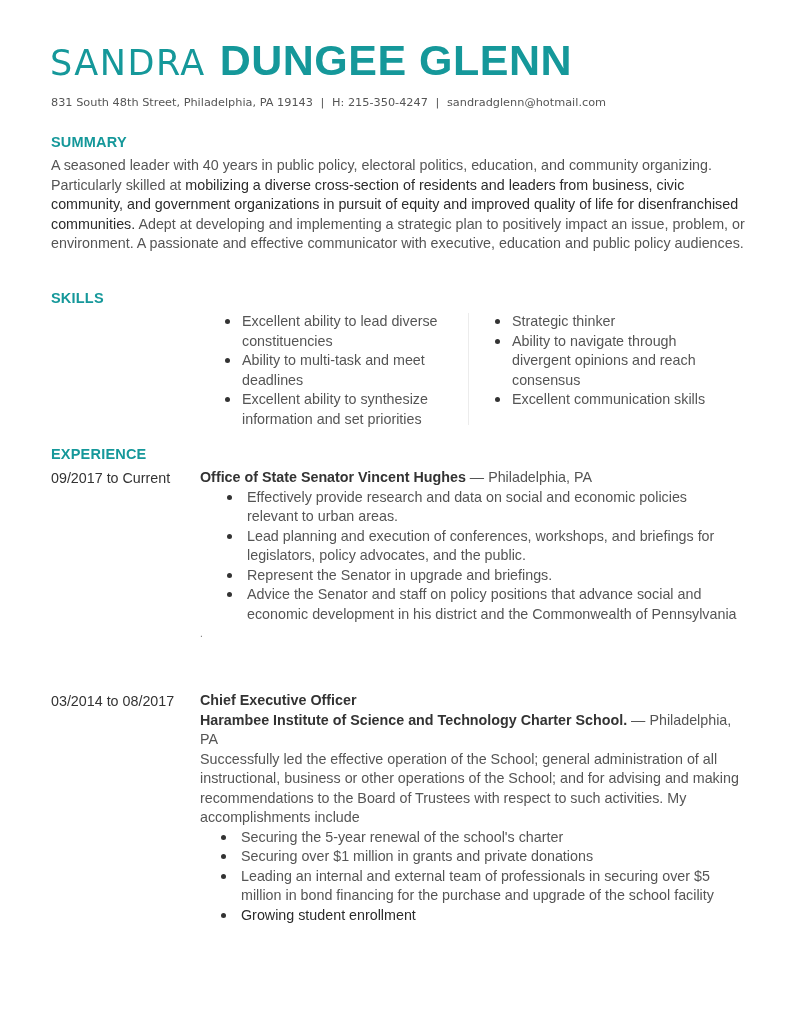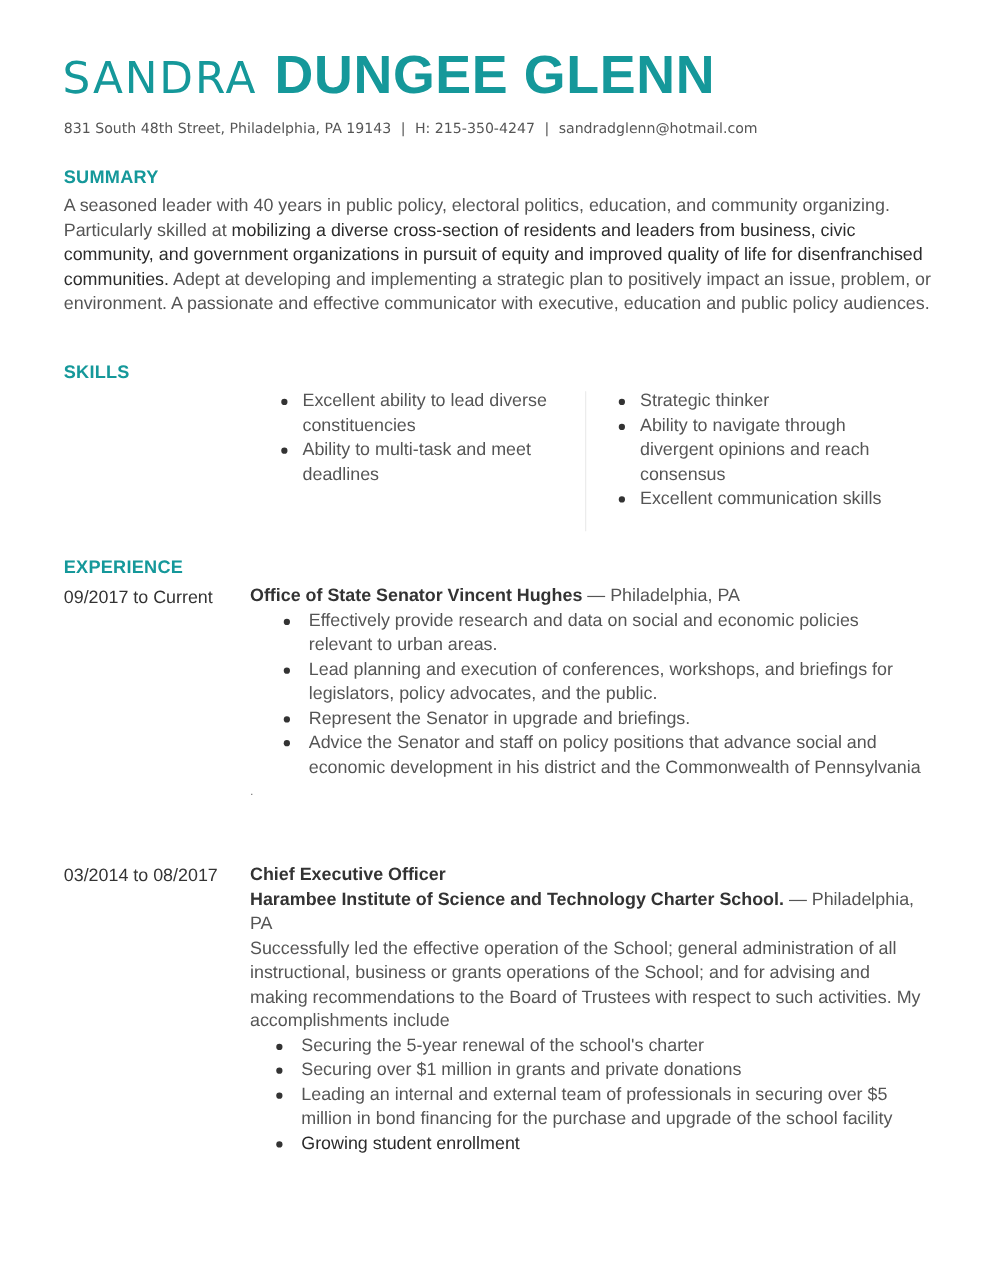--- a/index.html
+++ b/index.html
@@ -176,20 +176,21 @@
 
   <div class="section-heading" style="top:134px;">SUMMARY</div>
   <div class="summary-text">
     <span>A seasoned leader with 40 years in public policy, electoral politics, education, and community organizing. Particularly skilled at </span><span class="dark">mobilizing a diverse cross-section of residents and leaders from business, civic community, and government organizations in pursuit of equity and improved quality of life for disenfranchised communities.</span><span> Adept at developing and implementing a strategic plan to positively impact an issue, problem, or environment. A passionate and effective communicator with executive, education and public policy audiences.</span>
   </div>
 
   <div class="section-heading" style="top:290px;">SKILLS</div>
   <ul class="skills-col skills-left">
     <li>Excellent ability to lead diverse constituencies</li>
     <li>Ability to multi-task and meet deadlines</li>
+    <li>Excellent ability to synthesize information and set priorities</li>
   </ul>
   <div class="skills-divider"></div>
   <ul class="skills-col skills-right">
     <li>Strategic thinker</li>
     <li>Ability to navigate through divergent opinions and reach consensus</li>
     <li>Excellent communication skills</li>
   </ul>
 
   <div class="section-heading" style="top:446px;">EXPERIENCE</div>
 
@@ -206,21 +207,21 @@
     </ul>
     <div class="stray-dot">.</div>
   </div>
 
   <div class="job-date" style="top:693px;">03/2014 to 08/2017</div>
   <div class="job-block" style="top:691px;">
     <div class="job-title">Chief Executive Officer</div>
     <div>
       <span class="company">Harambee Institute of Science and Technology Charter School.</span><span> — </span><span>Philadelphia, PA</span>
     </div>
-    <div>Successfully led the effective operation of the School; general administration of all instructional, business or grants operations of the School; and for advising and making recommendations to the Board of Trustees with respect to such activities. My accomplishments include</div>
+    <div>Successfully led the effective operation of the School; general administration of all instructional, business or other operations of the School; and for advising and making recommendations to the Board of Trustees with respect to such activities. My accomplishments include</div>
     <ul class="bullets job2">
       <li>Securing the 5-year renewal of the school's charter</li>
       <li>Securing over $1 million in grants and private donations</li>
       <li>Leading an internal and external team of professionals in securing over $5 million in bond financing for the purchase and upgrade of the school facility</li>
       <li style="color:#2b2b2b;">Growing student enrollment</li>
     </ul>
   </div>
 
 </div>
 

